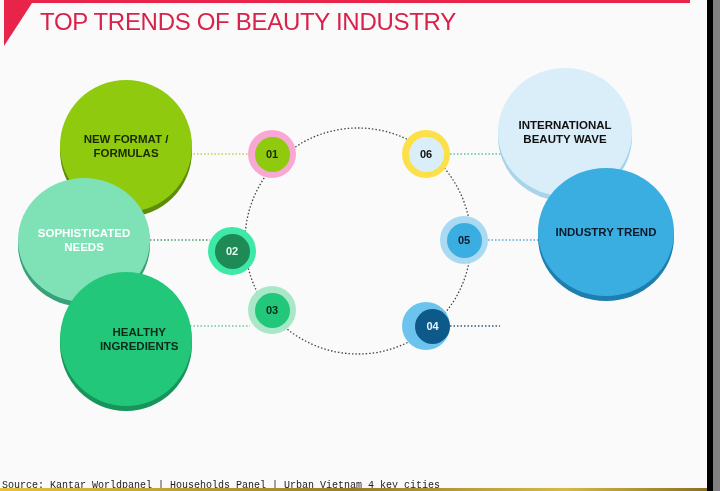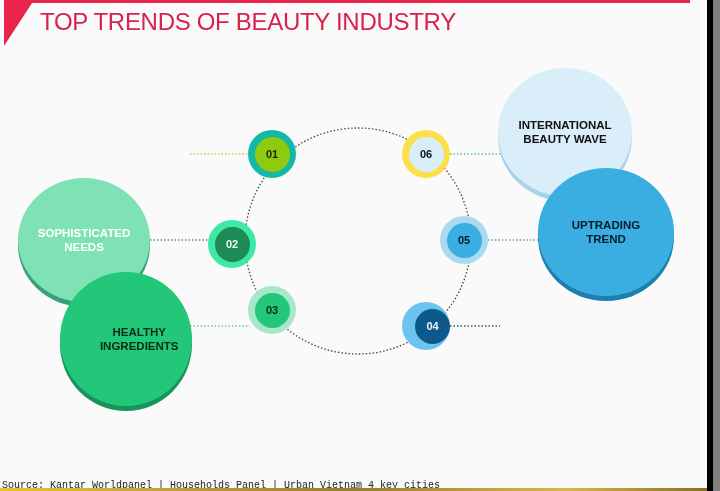--- a/index.html
+++ b/index.html
@@ -29,38 +29,41 @@
   <svg class="lines" width="707" height="491">
     <circle cx="358" cy="241" r="113" fill="none" stroke="#444" stroke-width="1.3" stroke-dasharray="1.5 2"></circle>
     <line x1="190" y1="154" x2="250" y2="154" stroke="#b5d84a" stroke-width="1.3" stroke-dasharray="1.5 2"></line>
     <line x1="150" y1="240" x2="210" y2="240" stroke="#4a9a6a" stroke-width="1.3" stroke-dasharray="1.5 2"></line>
     <line x1="190" y1="326" x2="250" y2="326" stroke="#6ac8a0" stroke-width="1.3" stroke-dasharray="1.5 2"></line>
     <line x1="450" y1="154" x2="502" y2="154" stroke="#5cc0a0" stroke-width="1.3" stroke-dasharray="1.5 2"></line>
     <line x1="488" y1="240" x2="542" y2="240" stroke="#5aa8d0" stroke-width="1.3" stroke-dasharray="1.5 2"></line>
     <line x1="450" y1="326" x2="500" y2="326" stroke="#2a5a7a" stroke-width="1.3" stroke-dasharray="1.5 2"></line>
   </svg>
 
+  <div class="big" style="left:60px; top:80px; width:132px; height:132px; background:#8fca0e; box-shadow:0 5px 0 #5f8c08; color:#1a2a00;">
+    <span>NEW FORMAT / FORMULAS</span>
+  </div>
   <div class="big" style="left:18px; top:178px; width:132px; height:124px; background:#7fe2b6; box-shadow:0 5px 0 #3aa07a; color:#fff;">
     <span>SOPHISTICATED NEEDS</span>
   </div>
   <div class="big" style="left:60px; top:272px; width:132px; height:134px; background:#22c77a; box-shadow:0 5px 0 #16945a; color:#0a2a18;justify-content:flex-end;">
     <span>HEALTHY INGREDIENTS</span>
   </div>
 
   <div class="big" style="left:498px; top:68px; width:134px; height:128px; background:#d9eef9; box-shadow:0 5px 0 #a9d3ea; color:#111;">
     <span>INTERNATIONAL BEAUTY WAVE</span>
   </div>
   <div class="big" style="left:538px; top:168px; width:136px; height:128px; background:#3aaee0; box-shadow:0 5px 0 #1d7fb0; color:#0a1a2a;">
-    <span>UPTRADING TREND</span>
+    <span>INDUSTRY TREND</span>
   </div>
 
-  <div class="node" style="left:248px; top:130px; background:#14b8a6;">
+  <div class="node" style="left:248px; top:130px; background:#f9a8d4;">
     <div class="inner" style="background:#8fca0e; color:#1a2a00;">01</div>
   </div>
-  <div class="node" style="left:208px; top:220px; background:#3ee8a6;">
+  <div class="node" style="left:208px; top:227px; background:#3ee8a6;">
     <div class="inner" style="background:#1e8a55; color:#e8fff2;">02</div>
   </div>
   <div class="node" style="left:248px; top:286px; background:#a8e8c8;">
     <div class="inner" style="background:#22c77a; color:#0a2a18;">03</div>
   </div>
   <div class="node" style="left:402px; top:130px; background:#fde047;">
     <div class="inner" style="background:#d9eef9; color:#111;">06</div>
   </div>
   <div class="node" style="left:440px; top:216px; background:#a9daf2;">
     <div class="inner" style="background:#3aaee0; color:#0a1a2a;">05</div>

